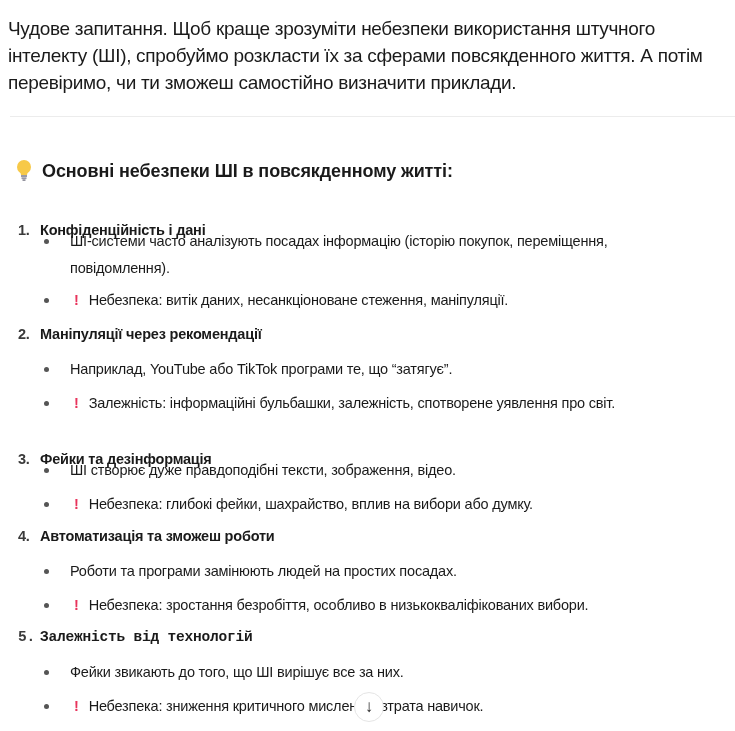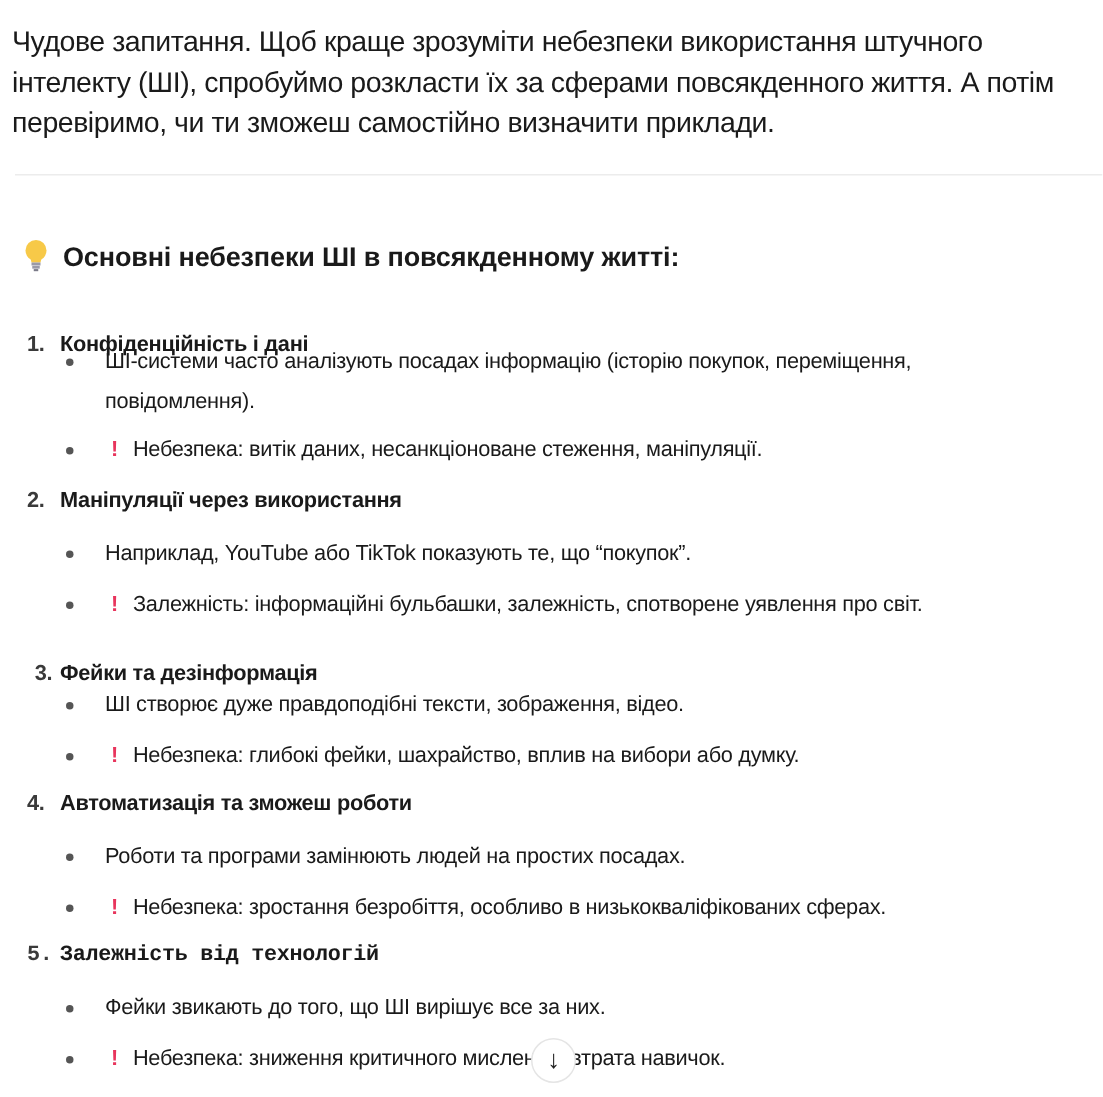--- a/index.html
+++ b/index.html
@@ -69,46 +69,46 @@
 <div id="sections">
     <div class="sec-title" style="top: 198px; margin-top: 24px;"><span class="sec-num">1.</span><span>Конфіденційність і дані</span></div>
     <div class="bullet" style="top: 228px;">
       <span class="dot"></span>
       <span class="txt wrap">ШІ-системи часто аналізують посадах інформацію (історію покупок, переміщення, повідомлення).</span>
     </div>
     <div class="bullet" style="top: 287px;">
       <span class="dot"></span>
       <span class="txt"><span class="excl" style="color: rgb(232, 52, 92);">!</span><span>Небезпека: витік даних, несанкціоноване стеження, маніпуляції.</span></span>
     </div>
-    <div class="sec-title" style="top: 326px;"><span class="sec-num">2.</span><span>Маніпуляції через використання</span></div>
+    <div class="sec-title" style="top: 326px;"><span class="sec-num">2.</span><span>Маніпуляції через рекомендації</span></div>
     <div class="bullet" style="top: 356px;">
       <span class="dot"></span>
-      <span class="txt">Наприклад, YouTube або TikTok показують те, що “покупок”.</span>
+      <span class="txt">Наприклад, YouTube або TikTok програми те, що “затягує”.</span>
     </div>
     <div class="bullet" style="top: 390px;">
       <span class="dot"></span>
       <span class="txt"><span class="excl" style="color: rgb(232, 52, 92);">!</span><span>Залежність: інформаційні бульбашки, залежність, спотворене уявлення про світ.</span></span>
     </div>
-    <div class="sec-title" style="top: 441px; text-align: center;"><span class="sec-num">3.</span><span>Фейки та дезінформація</span></div>
+    <div class="sec-title" style="top: 451px;"><span class="sec-num">3.</span><span>Фейки та дезінформація</span></div>
     <div class="bullet" style="top: 457px;">
       <span class="dot"></span>
       <span class="txt">ШІ створює дуже правдоподібні тексти, зображення, відео.</span>
     </div>
     <div class="bullet" style="top: 491px;">
       <span class="dot"></span>
       <span class="txt"><span class="excl" style="color: rgb(232, 52, 92);">!</span><span>Небезпека: глибокі фейки, шахрайство, вплив на вибори або думку.</span></span>
     </div>
     <div class="sec-title" style="top: 528px;"><span class="sec-num">4.</span><span>Автоматизація та зможеш роботи</span></div>
     <div class="bullet" style="top: 558px;">
       <span class="dot"></span>
       <span class="txt">Роботи та програми замінюють людей на простих посадах.</span>
     </div>
     <div class="bullet" style="top: 592px;">
       <span class="dot"></span>
-      <span class="txt"><span class="excl" style="color: rgb(232, 52, 92);">!</span><span>Небезпека: зростання безробіття, особливо в низькокваліфікованих сферах.</span></span>
+      <span class="txt"><span class="excl" style="color: rgb(232, 52, 92);">!</span><span>Небезпека: зростання безробіття, особливо в низькокваліфікованих вибори.</span></span>
     </div>
     <div class="sec-title" style="top: 629px; font-family: Liberation Mono, monospace;"><span class="sec-num">5.</span><span>Залежність від технологій</span></div>
     <div class="bullet" style="top: 659px;">
       <span class="dot"></span>
       <span class="txt">Фейки звикають до того, що ШІ вирішує все за них.</span>
     </div>
     <div class="bullet" style="top: 693px;">
       <span class="dot"></span>
       <span class="txt"><span class="excl" style="color: rgb(232, 52, 92);">!</span><span>Небезпека: зниження критичного мислення, втрата навичок.</span></span>
     </div>

